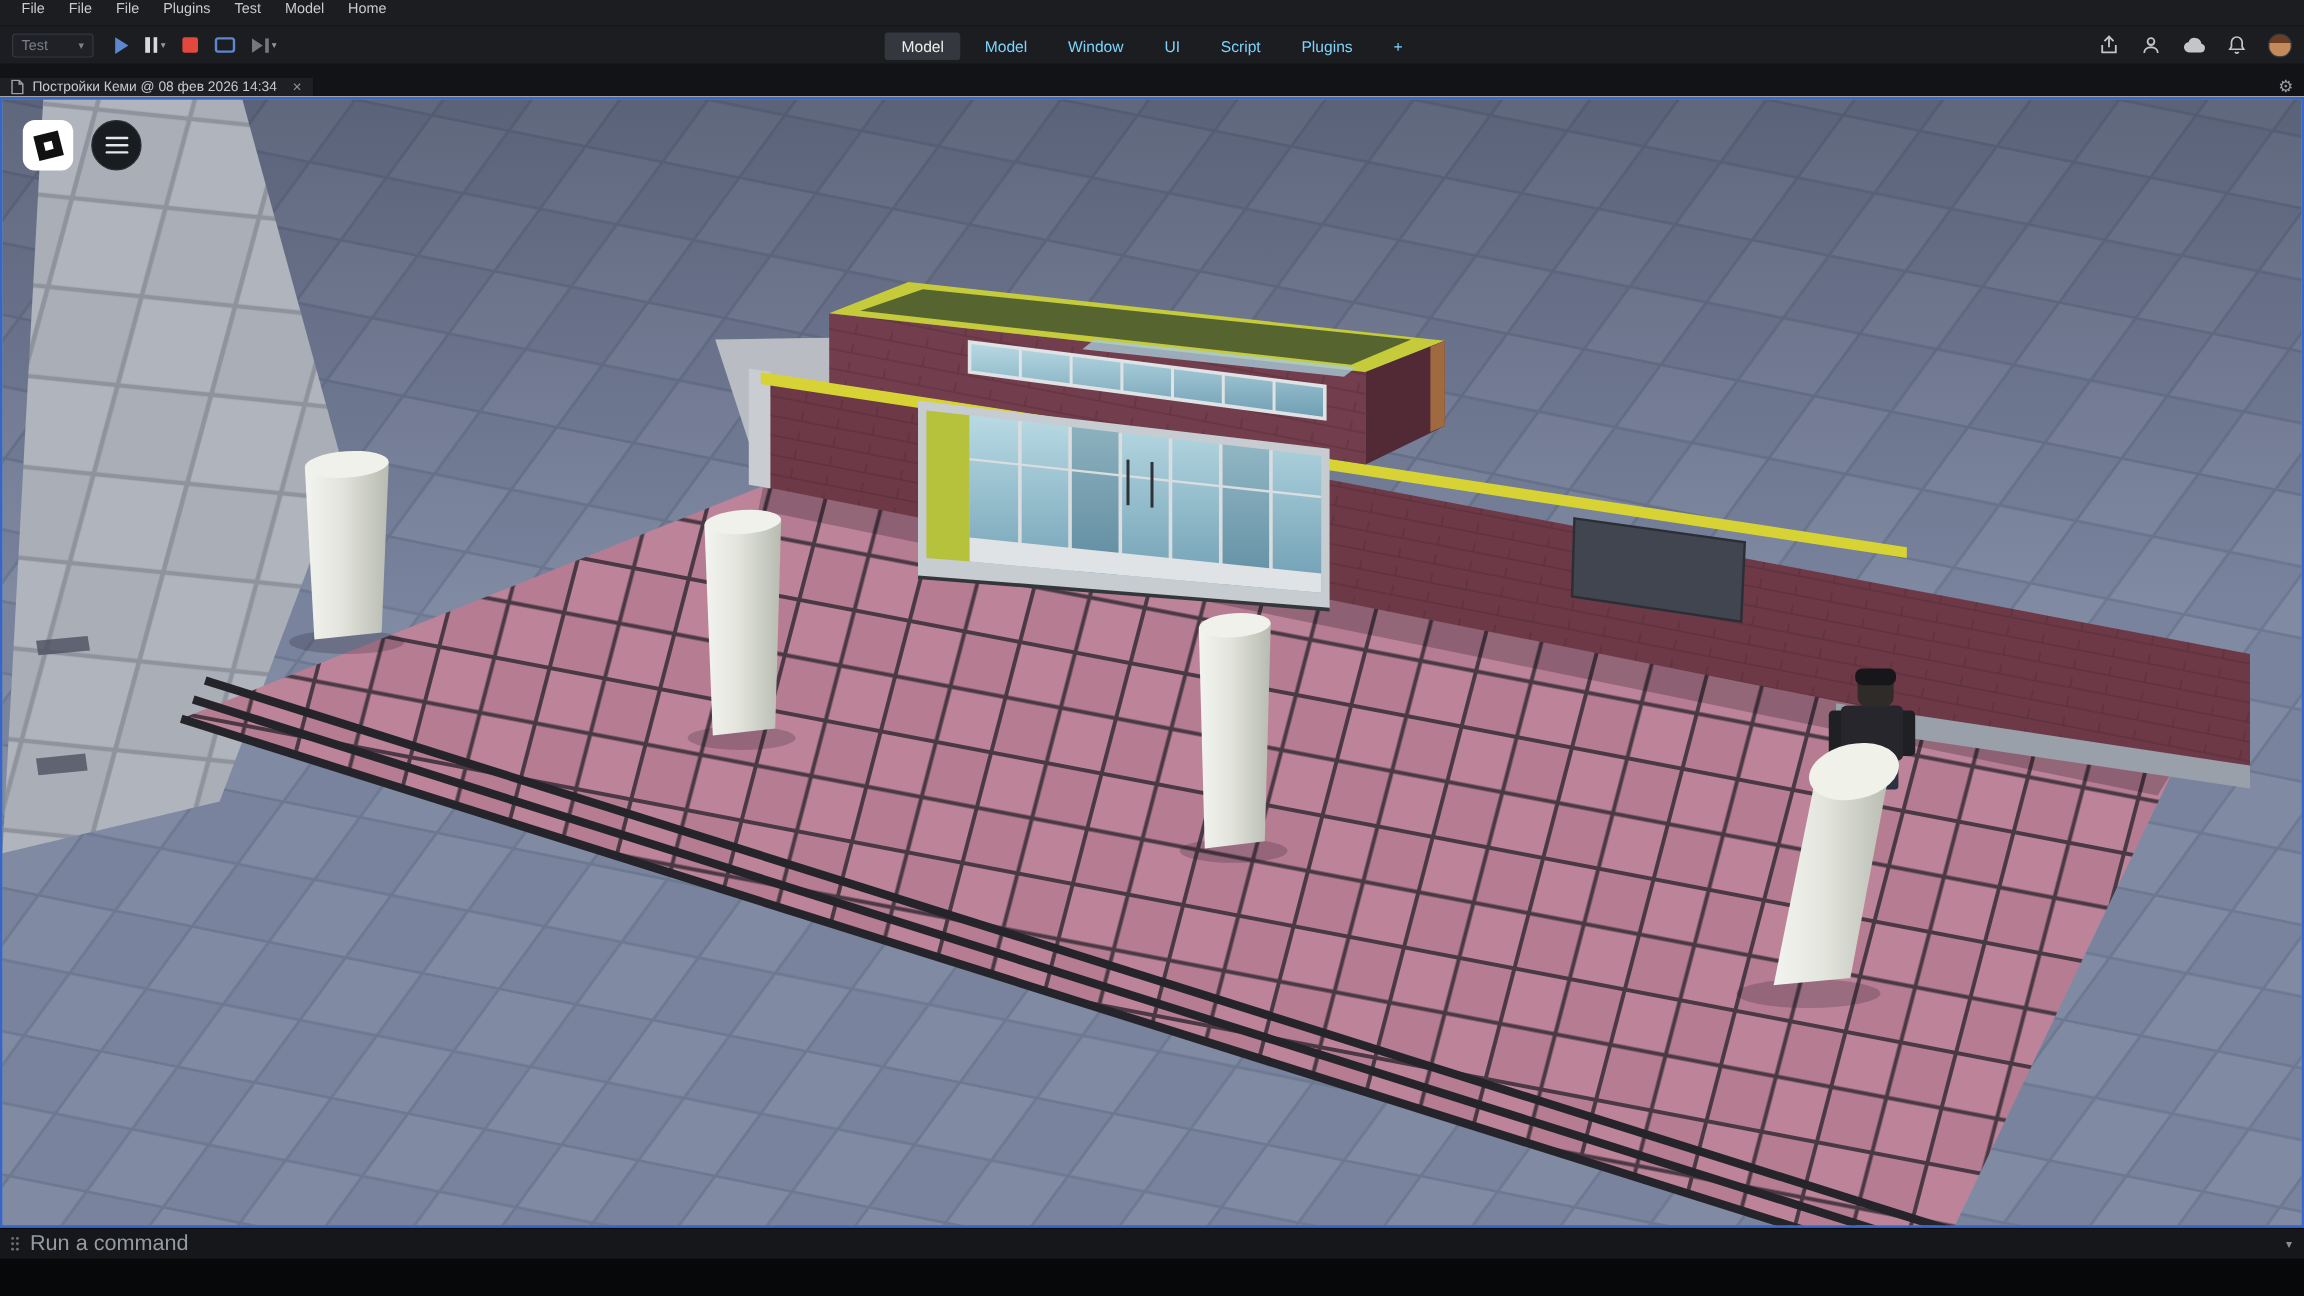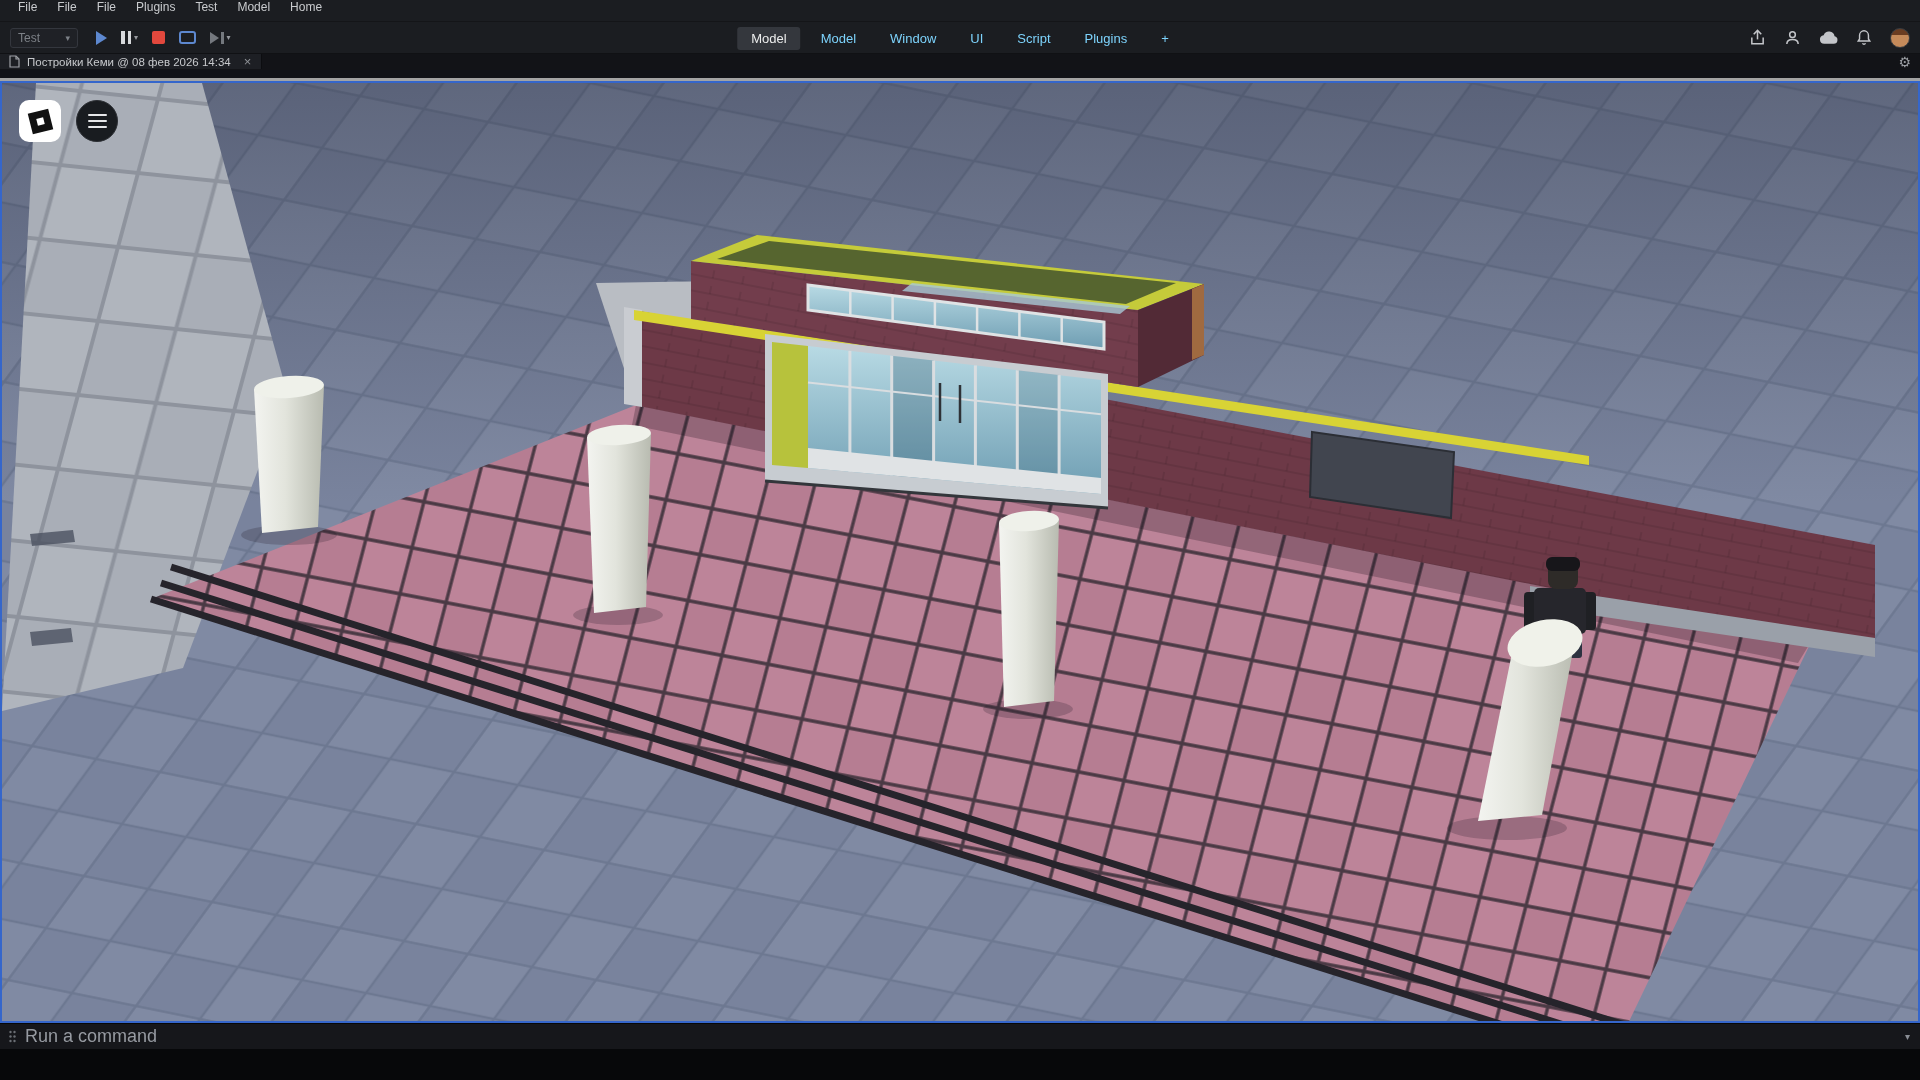--- a/index.html
+++ b/index.html
@@ -38,22 +38,22 @@
     height:32px; display:flex; align-items:center; gap:6px; }
   .tb-tab { font-size:13px; color:#7dd3fc; padding:4px 14px; border-radius:3px; cursor:default; }
   .tb-tab.active { background:#34373d; color:#eceded; }
 
   .tb-right { margin-left:auto; display:flex; align-items:center; gap:18px; }
   .tb-right svg { display:block; }
   .avatar { width:20px; height:20px; border-radius:50%;
     background:linear-gradient(#6b3d22 0 36%, #c58a5a 36%); border:1px solid #3a3d42; }
 
   
-  .tabbar { height:27px; background:#121317; display:flex; align-items:flex-start;
-    border-bottom:3px solid #a3a3a3;gap:20px; }
+  .tabbar { height:27px; background:#121317; display:flex; align-items:flex-end;
+    border-bottom:1px solid #a3a3a3;gap:20px; }
   .doc-tab { display:flex; align-items:center; gap:7px; padding:0 10px 0 9px;
     background:#1d1f24; border-right:1px solid #0c0d10; font-size:11.5px; color:#c7c9cc; }
   .doc-close { color:#8f9297; font-size:13px; margin-left:6px; cursor:default; }
   .tab-gear { margin-left:auto; display:flex; align-items:center; padding-right:9px;
     color:#9b9ea3; font-size:14px; }
 
   
   .viewport { height:942px; position:relative; border:2px solid #3566cb; background:#7b85a0; }
   .scene { position:absolute; inset:0; width:100%; height:100%; }
   .vp-btn { position:absolute; cursor:pointer; }

